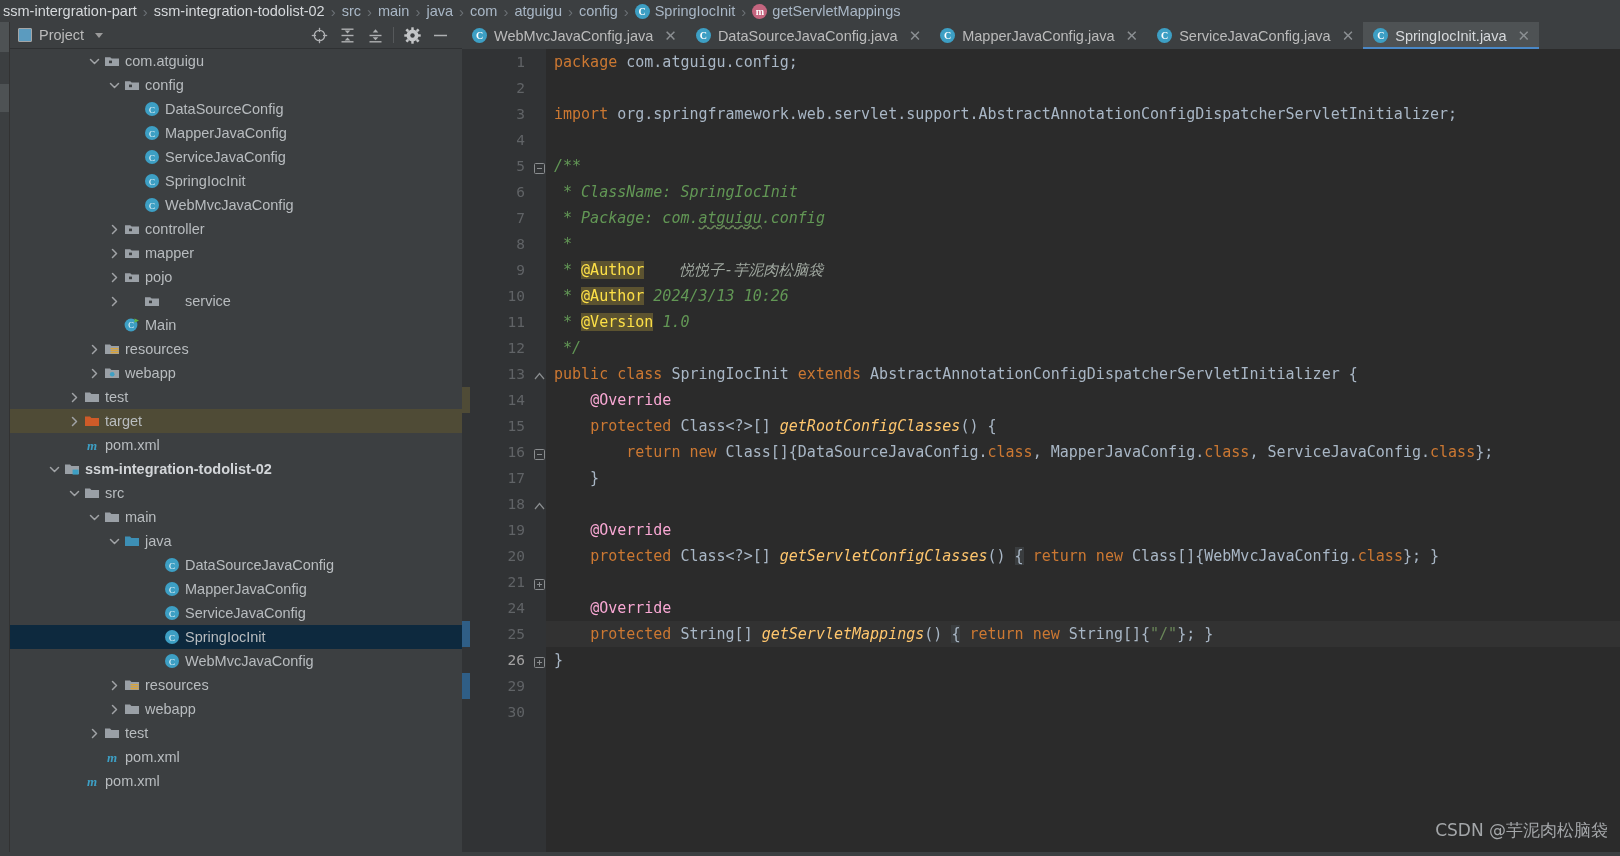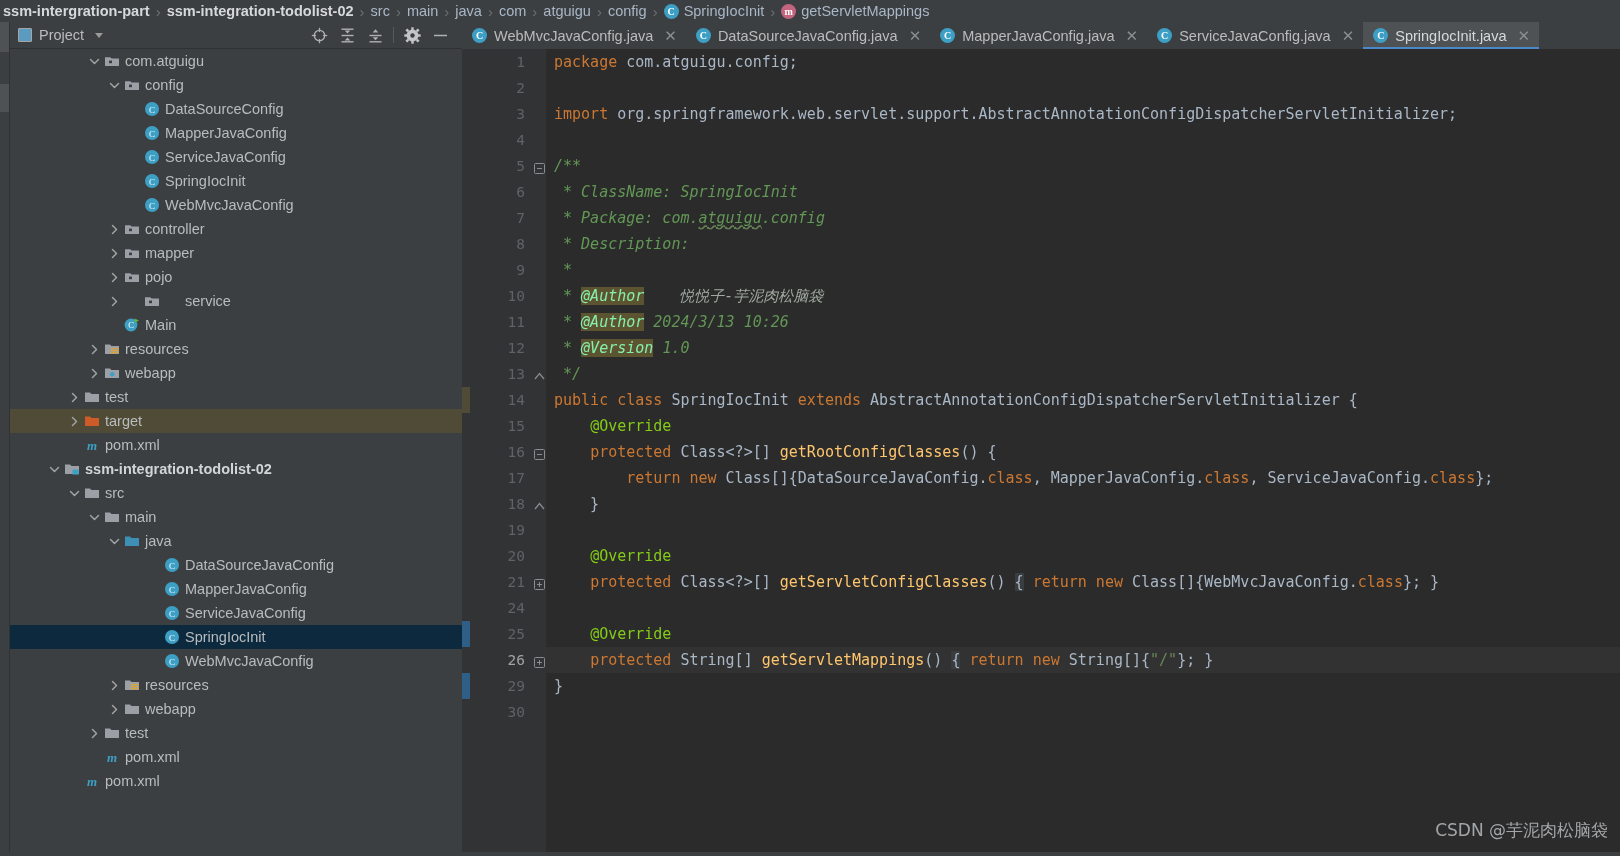--- a/index.html
+++ b/index.html
@@ -15,21 +15,21 @@
   #breadcrumb {
     position: absolute; left: 0; top: 0; width: 1620px; height: 22px;
     background: #3c3f41;
     display: flex; align-items: center;
     padding-left: 0px;
     font-size: 14.5px;
     white-space: nowrap;
     overflow: hidden;
   }
   .crumb { color: #a9b7c6; padding: 0 3px; display:flex; align-items:center; gap:5px; }
-  .crumb.bold { color: #d6d9dc; font-weight: bold; }
+  .crumb.bold { color: #d6d9dc; font-weight: normal; }
   .crumb-sep { color: #6c7176; font-size: 15px; padding: 0 3px; font-family:"Liberation Sans",sans-serif; }
 
   
   .ic {
     display:inline-block; width:15px; height:15px; border-radius:50%;
     color:#fff; font-size:10px; font-weight:bold; text-align:center;
     line-height:15px; font-family:"Liberation Serif", serif; flex:none;
   }
   .ic-class { background:#3d9fc4; }
   .ic-method { background:#c4657f; }
@@ -139,25 +139,25 @@
   }
   .cline {
     height:26px; line-height:26px; white-space:pre; padding-left:8px;
     color:#a9b7c6;
   }
   .cline.cur { background:#323232; }
 
   
   .kw  { color:#cc7832; }
   .id  { color:#a9b7c6; }
-  .mth { color:#ffc66d; }
-  .ann { color:#84cc16; }
+  .mth { color:#ffc66d;font-style:italic; }
+  .ann { color:#f9a8d4; }
   .str { color:#6a8759; }
   .cmt { color:#629755; font-style:italic; }
-  .cmt-tag { color:#86efac; font-style:italic; background:#5c5330; }
+  .cmt-tag { color:#fde047; background:#5c5330; }
   .cmt-txt { color:#a0a8a0; font-style:italic;margin-left:26px; }
   .fold-hl { background:#3a3d3f; }
   .squiggle {
     text-decoration: underline wavy #6a8759;
     text-decoration-skip-ink: none;
   }
 
   #watermark {
     position:absolute; right:12px; bottom:14px;
     color:#b9bcbf; font-size:17px; opacity:0.85;
@@ -730,21 +730,20 @@
         <div style="height: 26px; position: relative;"></div>
       </div>
     <div id="code">
         <div class="cline"><span class="kw">package </span><span class="id">com.atguigu.config;</span></div>
         <div class="cline">&nbsp;</div>
         <div class="cline"><span class="kw">import </span><span class="id">org.springframework.web.servlet.support.AbstractAnnotationConfigDispatcherServletInitializer;</span></div>
         <div class="cline">&nbsp;</div>
         <div class="cline"><span class="cmt">/**</span></div>
         <div class="cline"><span class="cmt"> * ClassName: SpringIocInit</span></div>
         <div class="cline"><span class="cmt"> * Package: com.</span><span class="cmt squiggle">atguigu</span><span class="cmt">.config</span></div>
-        <div class="cline"><span class="cmt"> * Description:</span></div>
         <div class="cline"><span class="cmt"> *</span></div>
         <div class="cline"><span class="cmt"> * </span><span class="cmt-tag">@Author</span><span class="cmt"> </span><span class="cmt-txt">悦悦子-芋泥肉松脑袋</span></div>
         <div class="cline"><span class="cmt"> * </span><span class="cmt-tag">@Author</span><span class="cmt"> </span><span class="cmt">2024/3/13 10:26</span></div>
         <div class="cline"><span class="cmt"> * </span><span class="cmt-tag">@Version</span><span class="cmt"> </span><span class="cmt">1.0</span></div>
         <div class="cline"><span class="cmt"> */</span></div>
         <div class="cline"><span class="kw">public class </span><span class="id">SpringIocInit </span><span class="kw">extends </span><span class="id">AbstractAnnotationConfigDispatcherServletInitializer {</span></div>
         <div class="cline"><span class="id">    </span><span class="ann">@Override</span></div>
         <div class="cline"><span class="id">    </span><span class="kw">protected </span><span class="id">Class&lt;?&gt;[] </span><span class="mth">getRootConfigClasses</span><span class="id">() {</span></div>
         <div class="cline"><span class="id">        </span><span class="kw">return new </span><span class="id">Class[]{DataSourceJavaConfig.</span><span class="kw">class</span><span class="id">, MapperJavaConfig.</span><span class="kw">class</span><span class="id">, ServiceJavaConfig.</span><span class="kw">class</span><span class="id">};</span></div>
         <div class="cline"><span class="id">    }</span></div>

